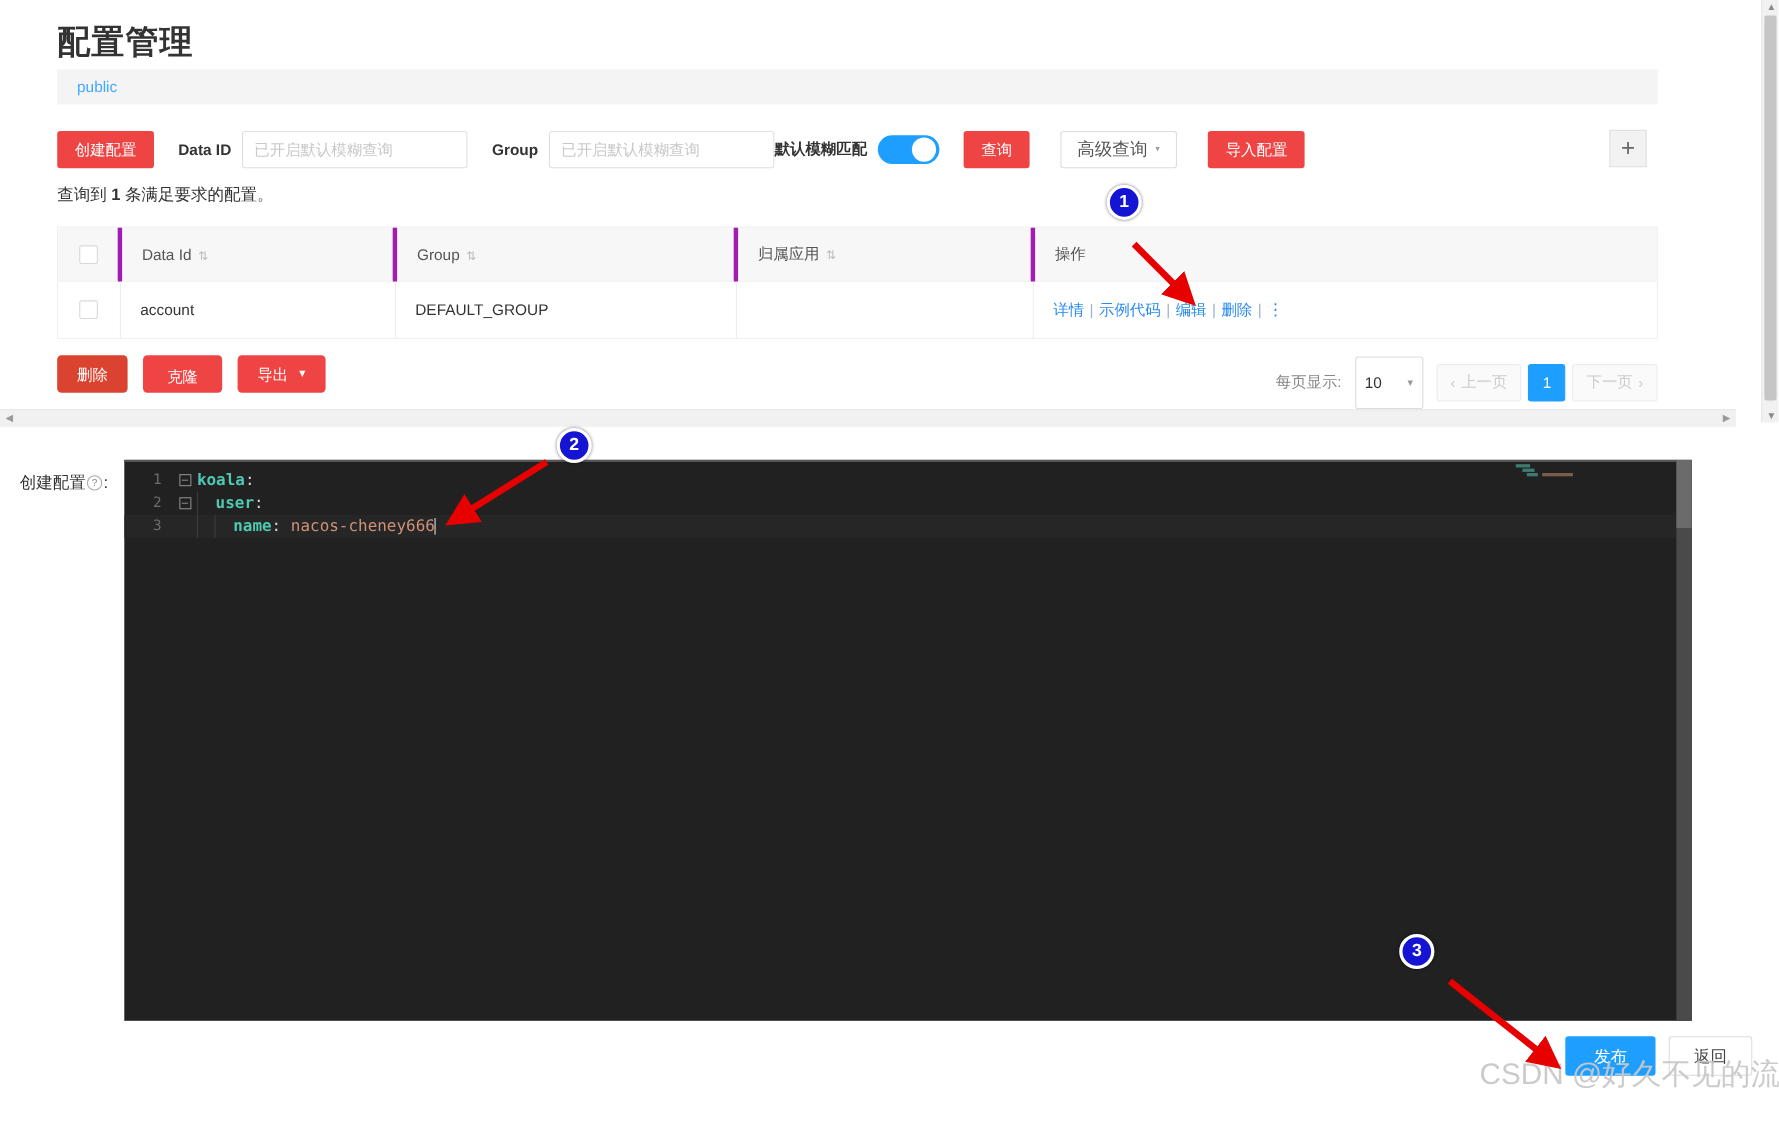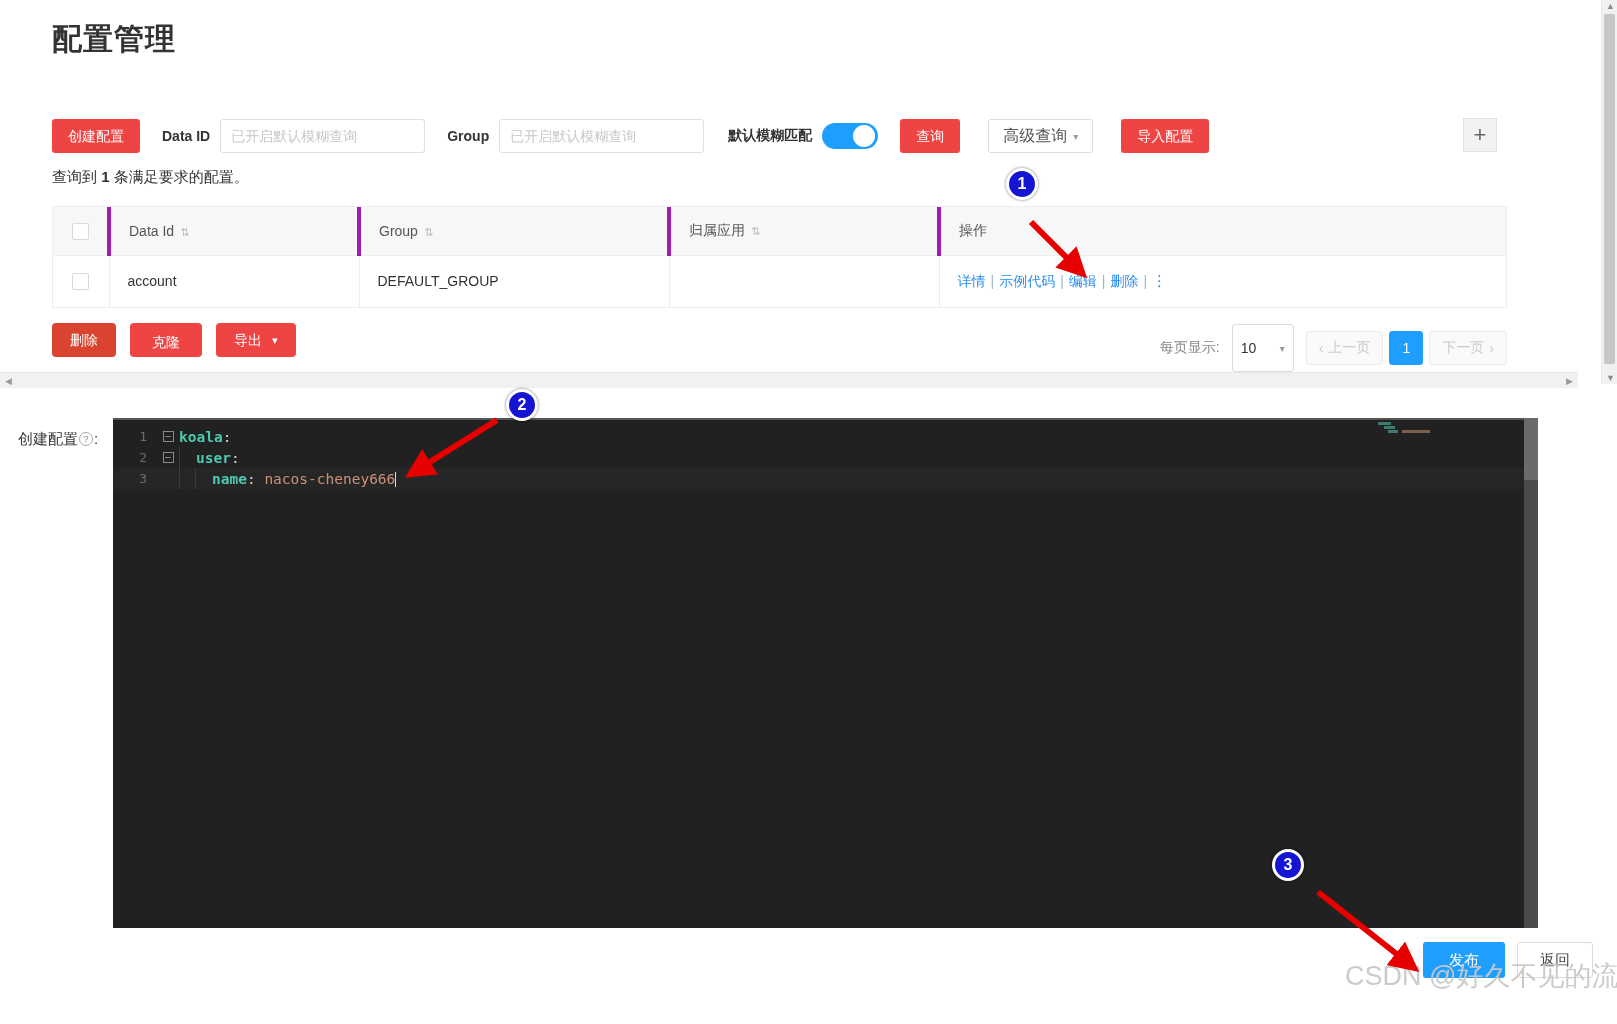--- a/index.html
+++ b/index.html
@@ -35,29 +35,29 @@
     display: flex; align-items: center;
   }
   .btn {
     border: none; cursor: pointer; font-size: 14px; border-radius: 3px;
     font-family: inherit; line-height: 1;
   }
   .btn-primary { background: #ef4444; color: #fff; height: 34px; padding: 0 16px; }
   .btn-danger { background: #d9432f; color: #fff; height: 34px; padding: 0 18px; border-radius:4px;}
   .btn-default {
     background: #fff; color: #555; height: 34px; padding: 0 14px;
-    border: 1px solid #dcdcdc; border-radius: 3px; display:flex; align-items:center; gap:6px;
+    border: 1px solid #dcdcdc; border-radius: 3px; display:flex; align-items:center; gap:6px;font-family:Liberation Mono, monospace;
   }
   .field-label { font-size: 14px; font-weight: 700; color: #333; margin: 0 10px 0 22px; white-space: nowrap; }
   .text-input {
     width: 205px; height: 34px; border: 1px solid #e0e0e0; border-radius: 3px;
     padding: 0 10px; font-size: 14px; font-family: inherit; color: #333; background:#fff;
   }
   .text-input::placeholder { color: #c8c8c8; }
-  .switch-label { font-size: 14px; font-weight: 700; color:#333; margin-left: 24px; margin-right: 10px; white-space:nowrap;}
+  .switch-label { font-size: 14px; font-weight: 700; color:#333; margin-right: 10px; white-space:nowrap;}
   .switch {
     width: 56px; height: 26px; border-radius: 13px; background: #1e9fff;
     position: relative; cursor: pointer; flex: none;
   }
   .switch .knob {
     position: absolute; top: 2px; right: 3px; width: 22px; height: 22px;
     border-radius: 50%; background: #fff;
   }
   .chev { font-size: 10px; color: #999; }
   .plus-btn {
@@ -194,20 +194,23 @@
 </style>
 </head>
 <body>
 
 <div id="root">
 
   <div class="top-panel">
 
     <div class="page-title">配置管理</div>
 
+    <div class="ns-bar">
+      <span class="ns-link">public</span>
+    </div>
 
     <div class="toolbar">
       <button class="btn btn-primary">创建配置</button>
 
       <span class="field-label">Data ID</span>
       <input class="text-input" type="text" value="" placeholder="已开启默认模糊查询" style="">
 
       <span class="field-label">Group</span>
       <input class="text-input" type="text" value="" placeholder="已开启默认模糊查询" style="">
 

